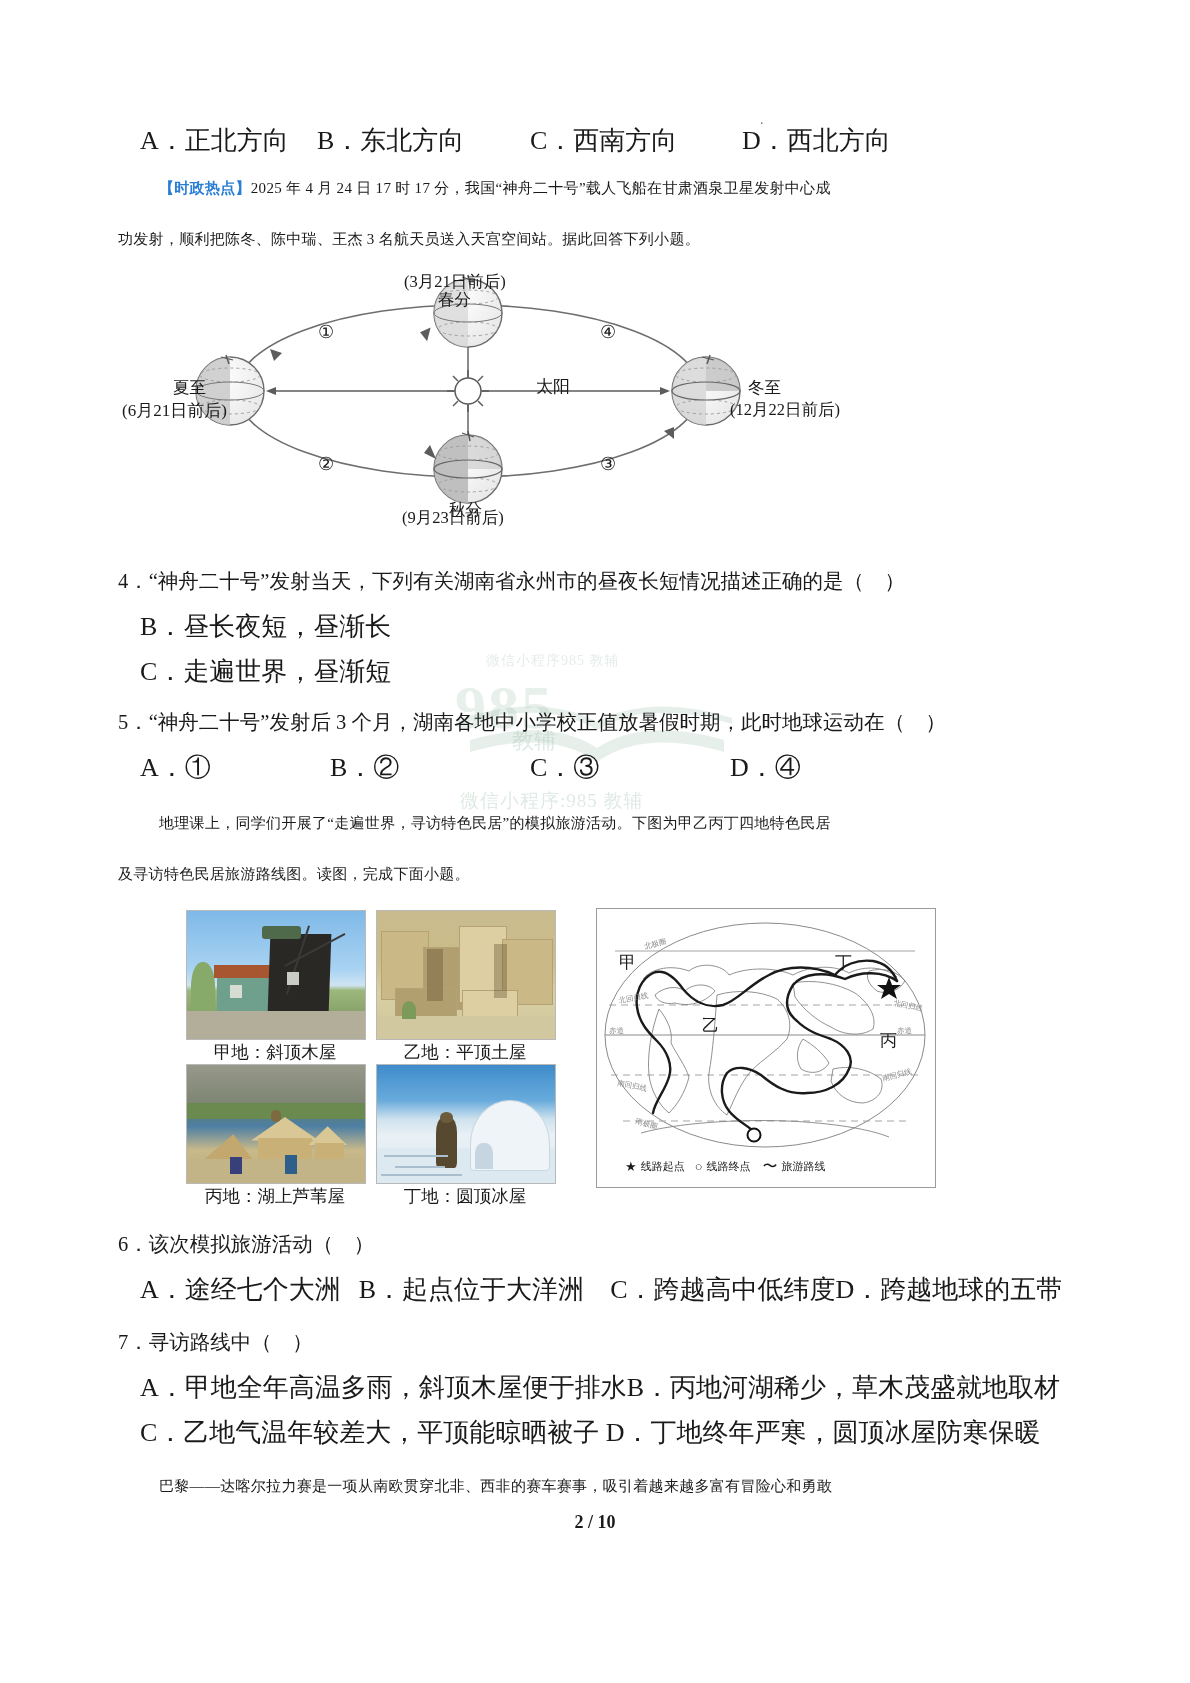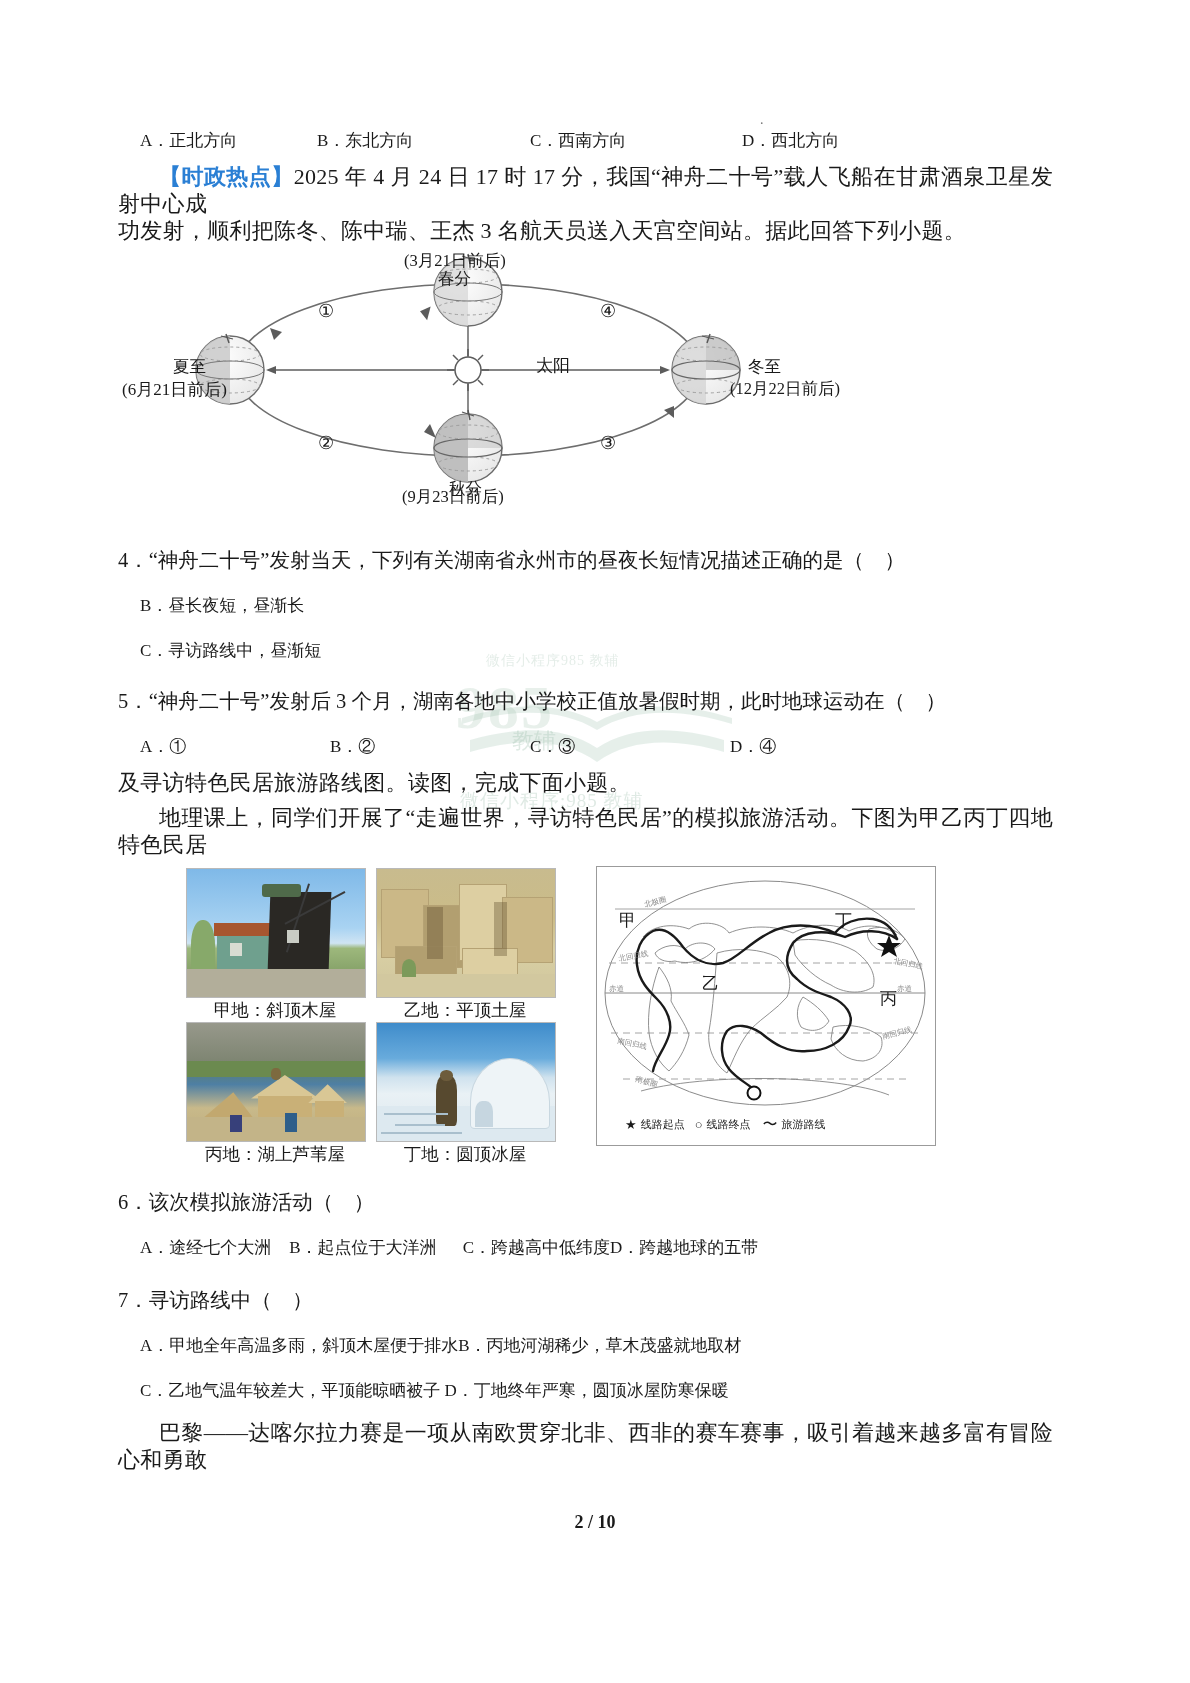--- a/index.html
+++ b/index.html
@@ -30,30 +30,30 @@
   }
 
   
   .line {
     font-size: 20.5px;
     line-height: 45px;
     letter-spacing: 0.4px;
     white-space: nowrap;
   }
   .para {
-    font-size: 22px;
-    line-height: 27px;
+    font-size: 15px;
+    line-height: 51px;
     letter-spacing: 0.3px;
     text-align: justify;
   }
   .indent { text-indent: 41px; }
 
   .opt-row {
     display: flex;
-    font-size: 17px;
+    font-size: 26px;
     line-height: 45px;
     padding-left: 22px;
   }
   .opt { white-space: nowrap; }
 
   .hot-tag {
     color: #2a7fd4;
     font-weight: 600;
   }
   .qnum { letter-spacing: 0px; }
@@ -336,33 +336,33 @@
 
     <div style="position:relative;height:22px;">
       <div style="position:absolute;left:284px;top:-16px;font-size:16.5px;white-space:nowrap;">(9月23日前后)</div>
     </div>
 
     <div class="line qnum" style="margin-top:14px;">4．“神舟二十号”发射当天，下列有关湖南省永州市的昼夜长短情况描述正确的是（　）</div>
     <div class="opt-row">
       <span class="opt">B．昼长夜短，昼渐长</span>
     </div>
     <div class="opt-row">
-      <span class="opt" style="width:420px">C．寻访路线中，昼渐短</span>
+      <span class="opt" style="width:420px">C．走遍世界，昼渐短</span>
     </div>
 
     <div class="line qnum" style="margin-top:6px;">5．“神舟二十号”发射后 3 个月，湖南各地中小学校正值放暑假时期，此时地球运动在（　）</div>
     <div class="opt-row">
       <span class="opt" style="width:190px">A．①</span>
       <span class="opt" style="width:200px">B．②</span>
       <span class="opt" style="width:200px">C．③</span>
       <span class="opt">D．④</span>
     </div>
 
+    <div class="para indent" style="margin-top:8px;">地理课上，同学们开展了“走遍世界，寻访特色民居”的模拟旅游活动。下图为甲乙丙丁四地特色民居</div>
     <div class="para">及寻访特色民居旅游路线图。读图，完成下面小题。</div>
-    <div class="para indent" style="margin-top:8px;">地理课上，同学们开展了“走遍世界，寻访特色民居”的模拟旅游活动。下图为甲乙丙丁四地特色民居</div>
 
     <div class="photo-block">
 
       <div class="ph p-wind" style="left:68px;top:2px;width:178px;height:128px;">
         <div class="wm-tree"></div>
         <div class="wm-house"></div>
         <div class="wm-roof"></div>
         <div class="wm-body"></div>
         <div class="wm-roofgreen"></div>
         <div class="wm-blade1"></div>

